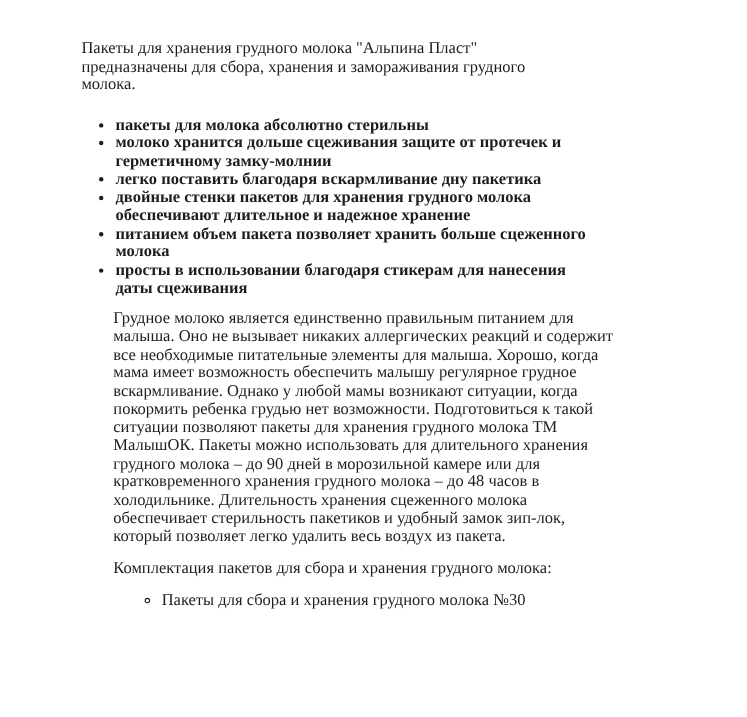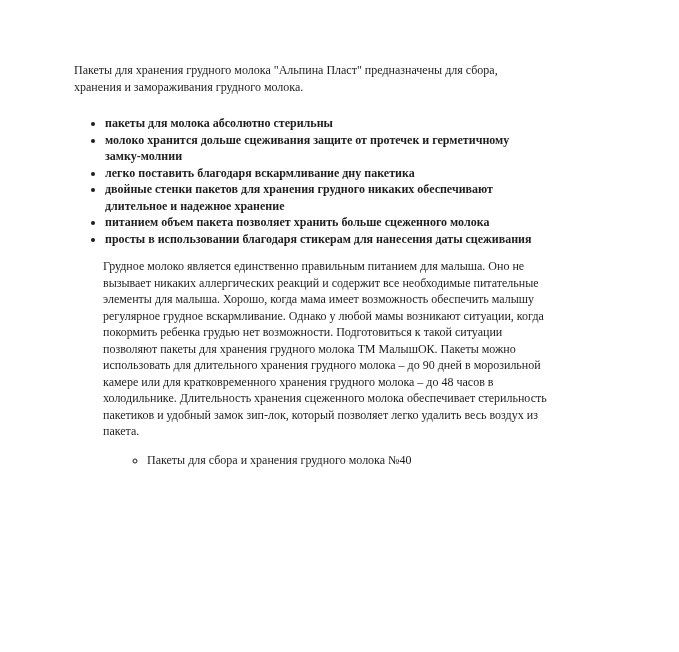--- a/index.html
+++ b/index.html
@@ -9,23 +9,23 @@
   body {
     width: 679px;
     height: 652px;
     background: #ffffff;
     overflow: hidden;
   }
   .page {
     box-sizing: border-box;
     width: 654px;
     height: 652px;
-    padding-top: 62px;
+    padding-top: 36px;
     font-family: "Liberation Serif", "DejaVu Serif", serif;
-    font-size: 12px;
+    font-size: 15px;
     line-height: 16.5px;
     color: var(--text-color, #1d1d1d);
     -webkit-user-select: text;
   }
   p, ul, li {
     margin: 0;
     padding: 0;
   }
   .intro {
     margin-left: 74px;
@@ -61,25 +61,26 @@
 <body style="background: rgb(255, 255, 255);">
 
 <div class="page">
 
   <p class="intro">Пакеты для хранения грудного молока "Альпина Пласт" предназначены для сбора, хранения и замораживания грудного молока.</p>
 
   <ul class="features">
     <li class="feature-item">пакеты для молока абсолютно стерильны</li>
     <li class="feature-item">молоко хранится дольше сцеживания защите от протечек и герметичному замку-молнии</li>
     <li class="feature-item">легко поставить благодаря вскармливание дну пакетика</li>
-    <li class="feature-item">двойные стенки пакетов для хранения грудного никаких обеспечивают длительное и надежное хранение</li>
+    <li class="feature-item">двойные стенки пакетов для хранения грудного молока обеспечивают длительное и надежное хранение</li>
     <li class="feature-item">питанием объем пакета позволяет хранить больше сцеженного молока</li>
     <li class="feature-item">просты в использовании благодаря стикерам для нанесения даты сцеживания</li>
   </ul>
 
   <p class="body-par">Грудное молоко является единственно правильным питанием для малыша. Оно не вызывает никаких аллергических реакций и содержит все необходимые питательные элементы для малыша. Хорошо, когда мама имеет возможность обеспечить малышу регулярное грудное вскармливание. Однако у любой мамы возникают ситуации, когда покормить ребенка грудью нет возможности. Подготовиться к такой ситуации позволяют пакеты для хранения грудного молока ТМ МалышОК. Пакеты можно использовать для длительного хранения грудного молока – до 90 дней в морозильной камере или для кратковременного хранения грудного молока – до 48 часов в холодильнике. Длительность хранения сцеженного молока обеспечивает стерильность пакетиков и удобный замок зип-лок, который позволяет легко удалить весь воздух из пакета.</p>
 
+  <p class="pkg-heading">Комплектация пакетов для сбора и хранения грудного молока:</p>
 
   <ul class="pkg-list">
-    <li class="pkg-item">Пакеты для сбора и хранения грудного молока №40</li>
+    <li class="pkg-item">Пакеты для сбора и хранения грудного молока №30</li>
   </ul>
 
 </div>
 
 </body></html>

